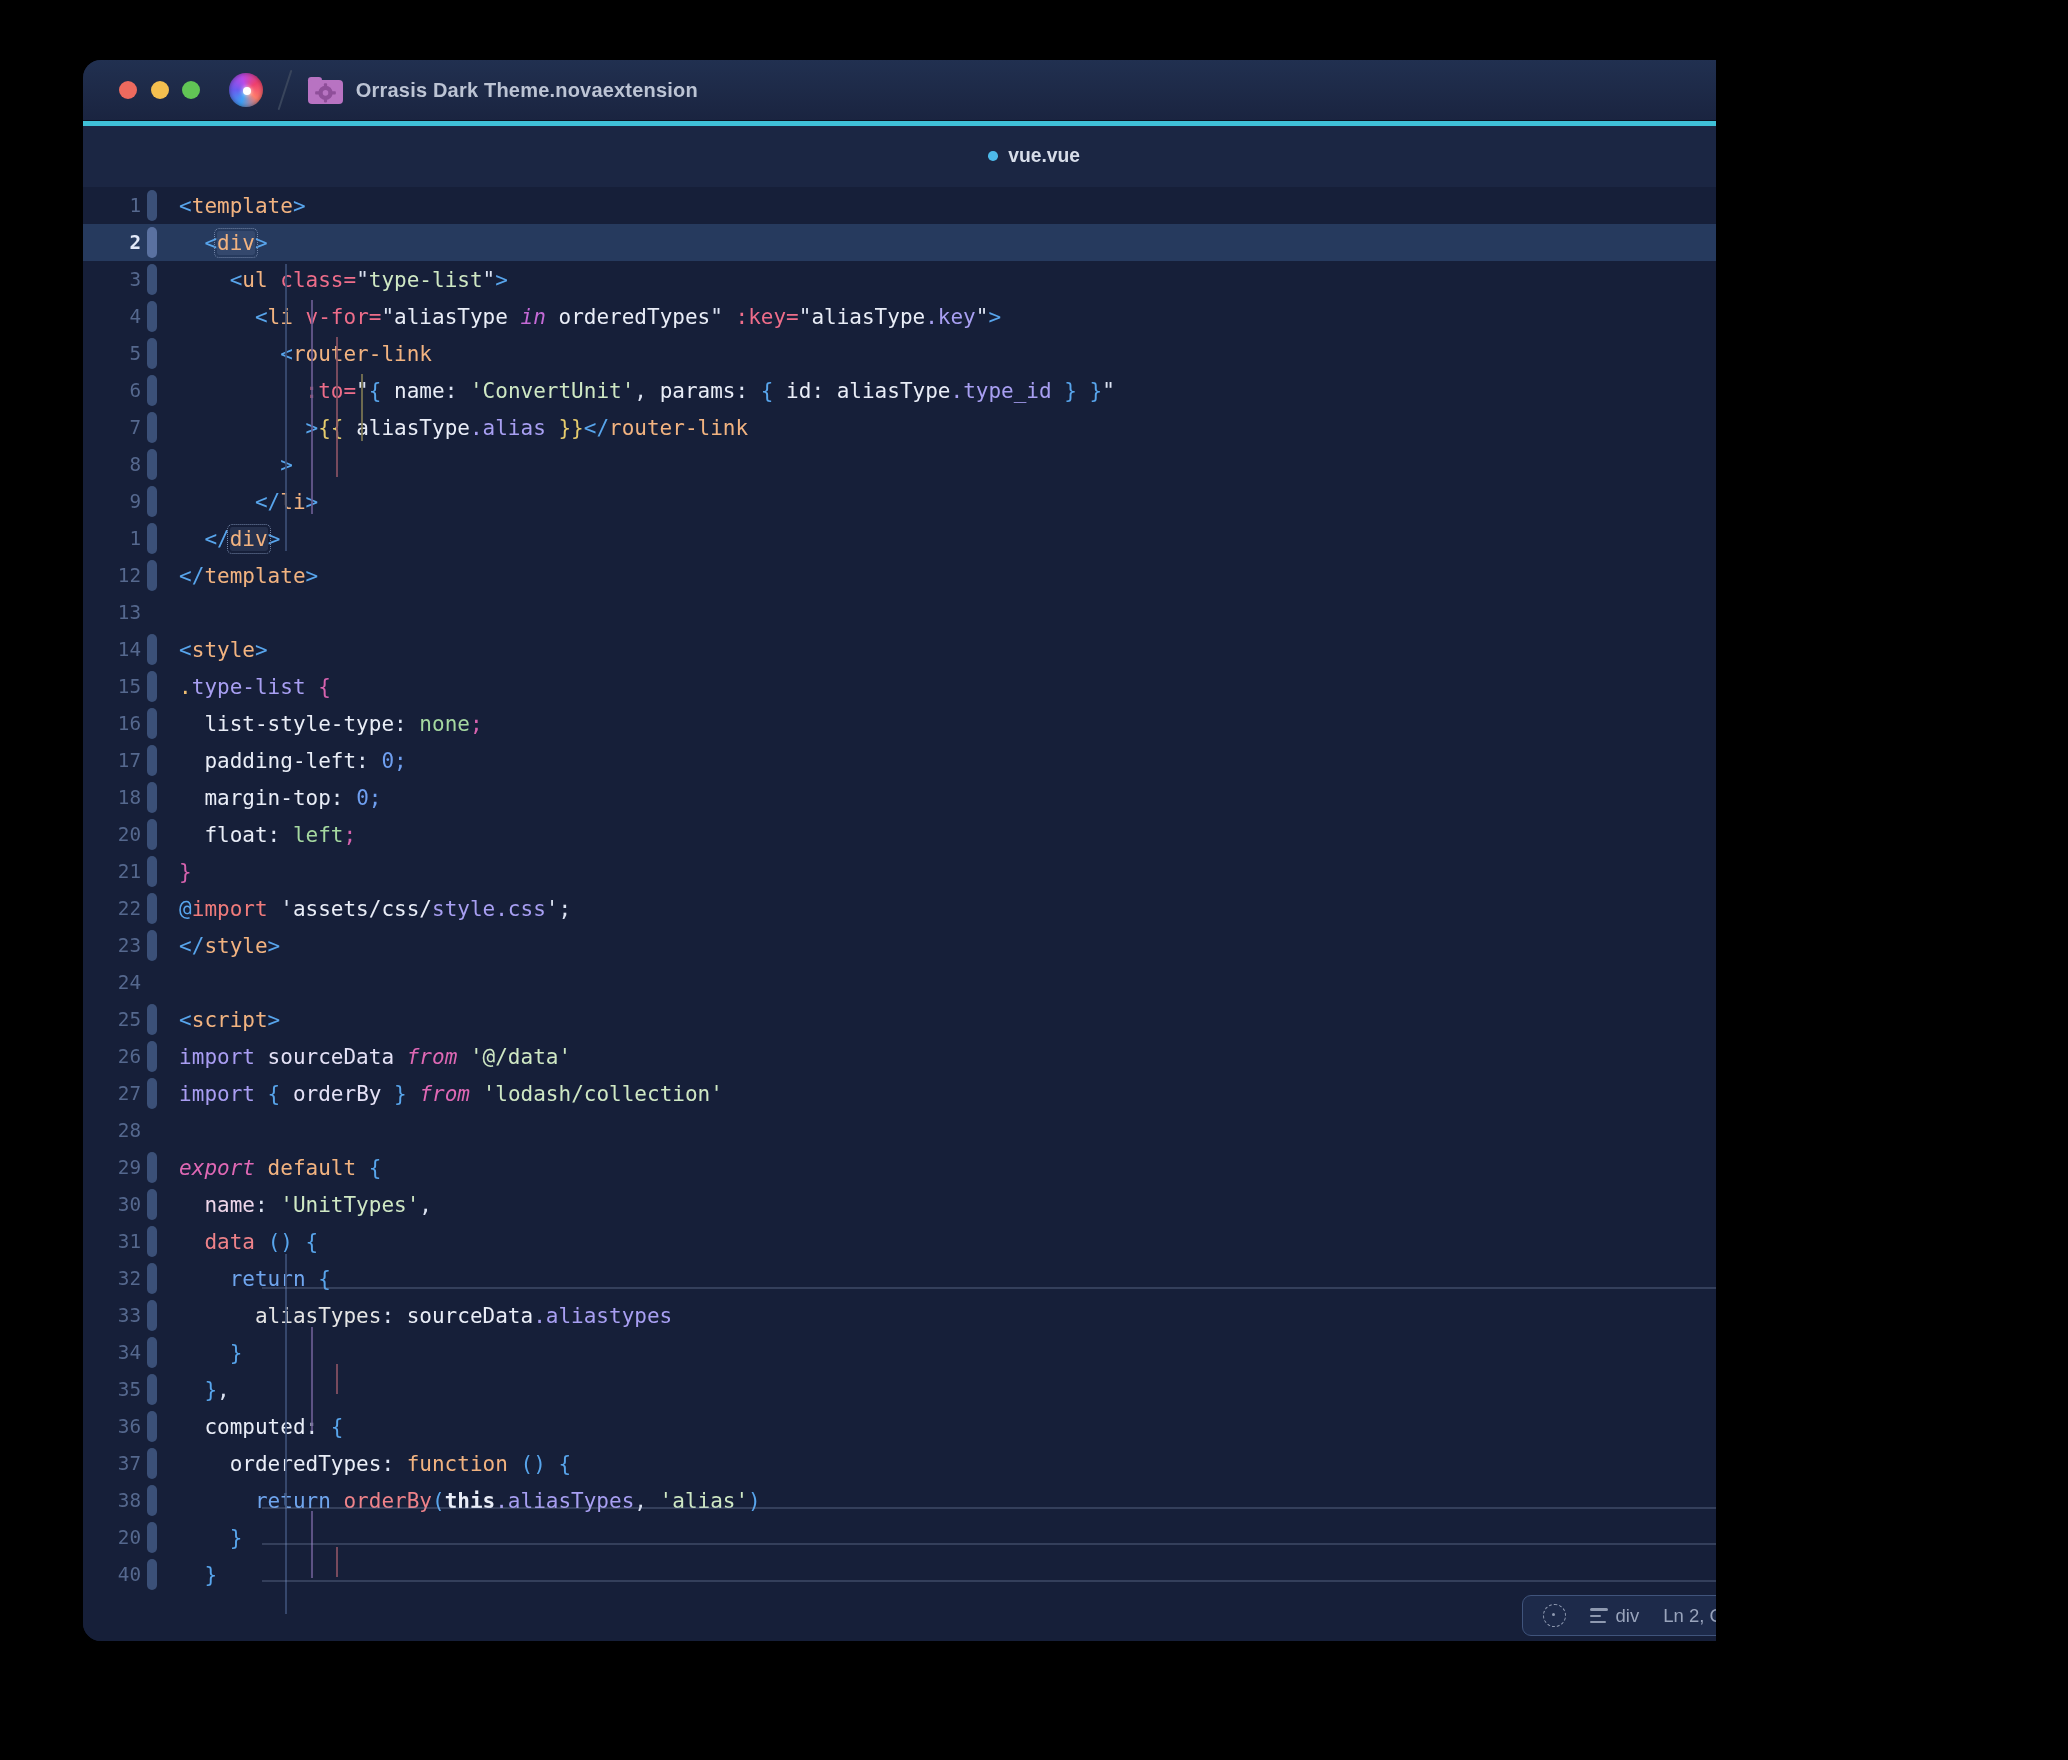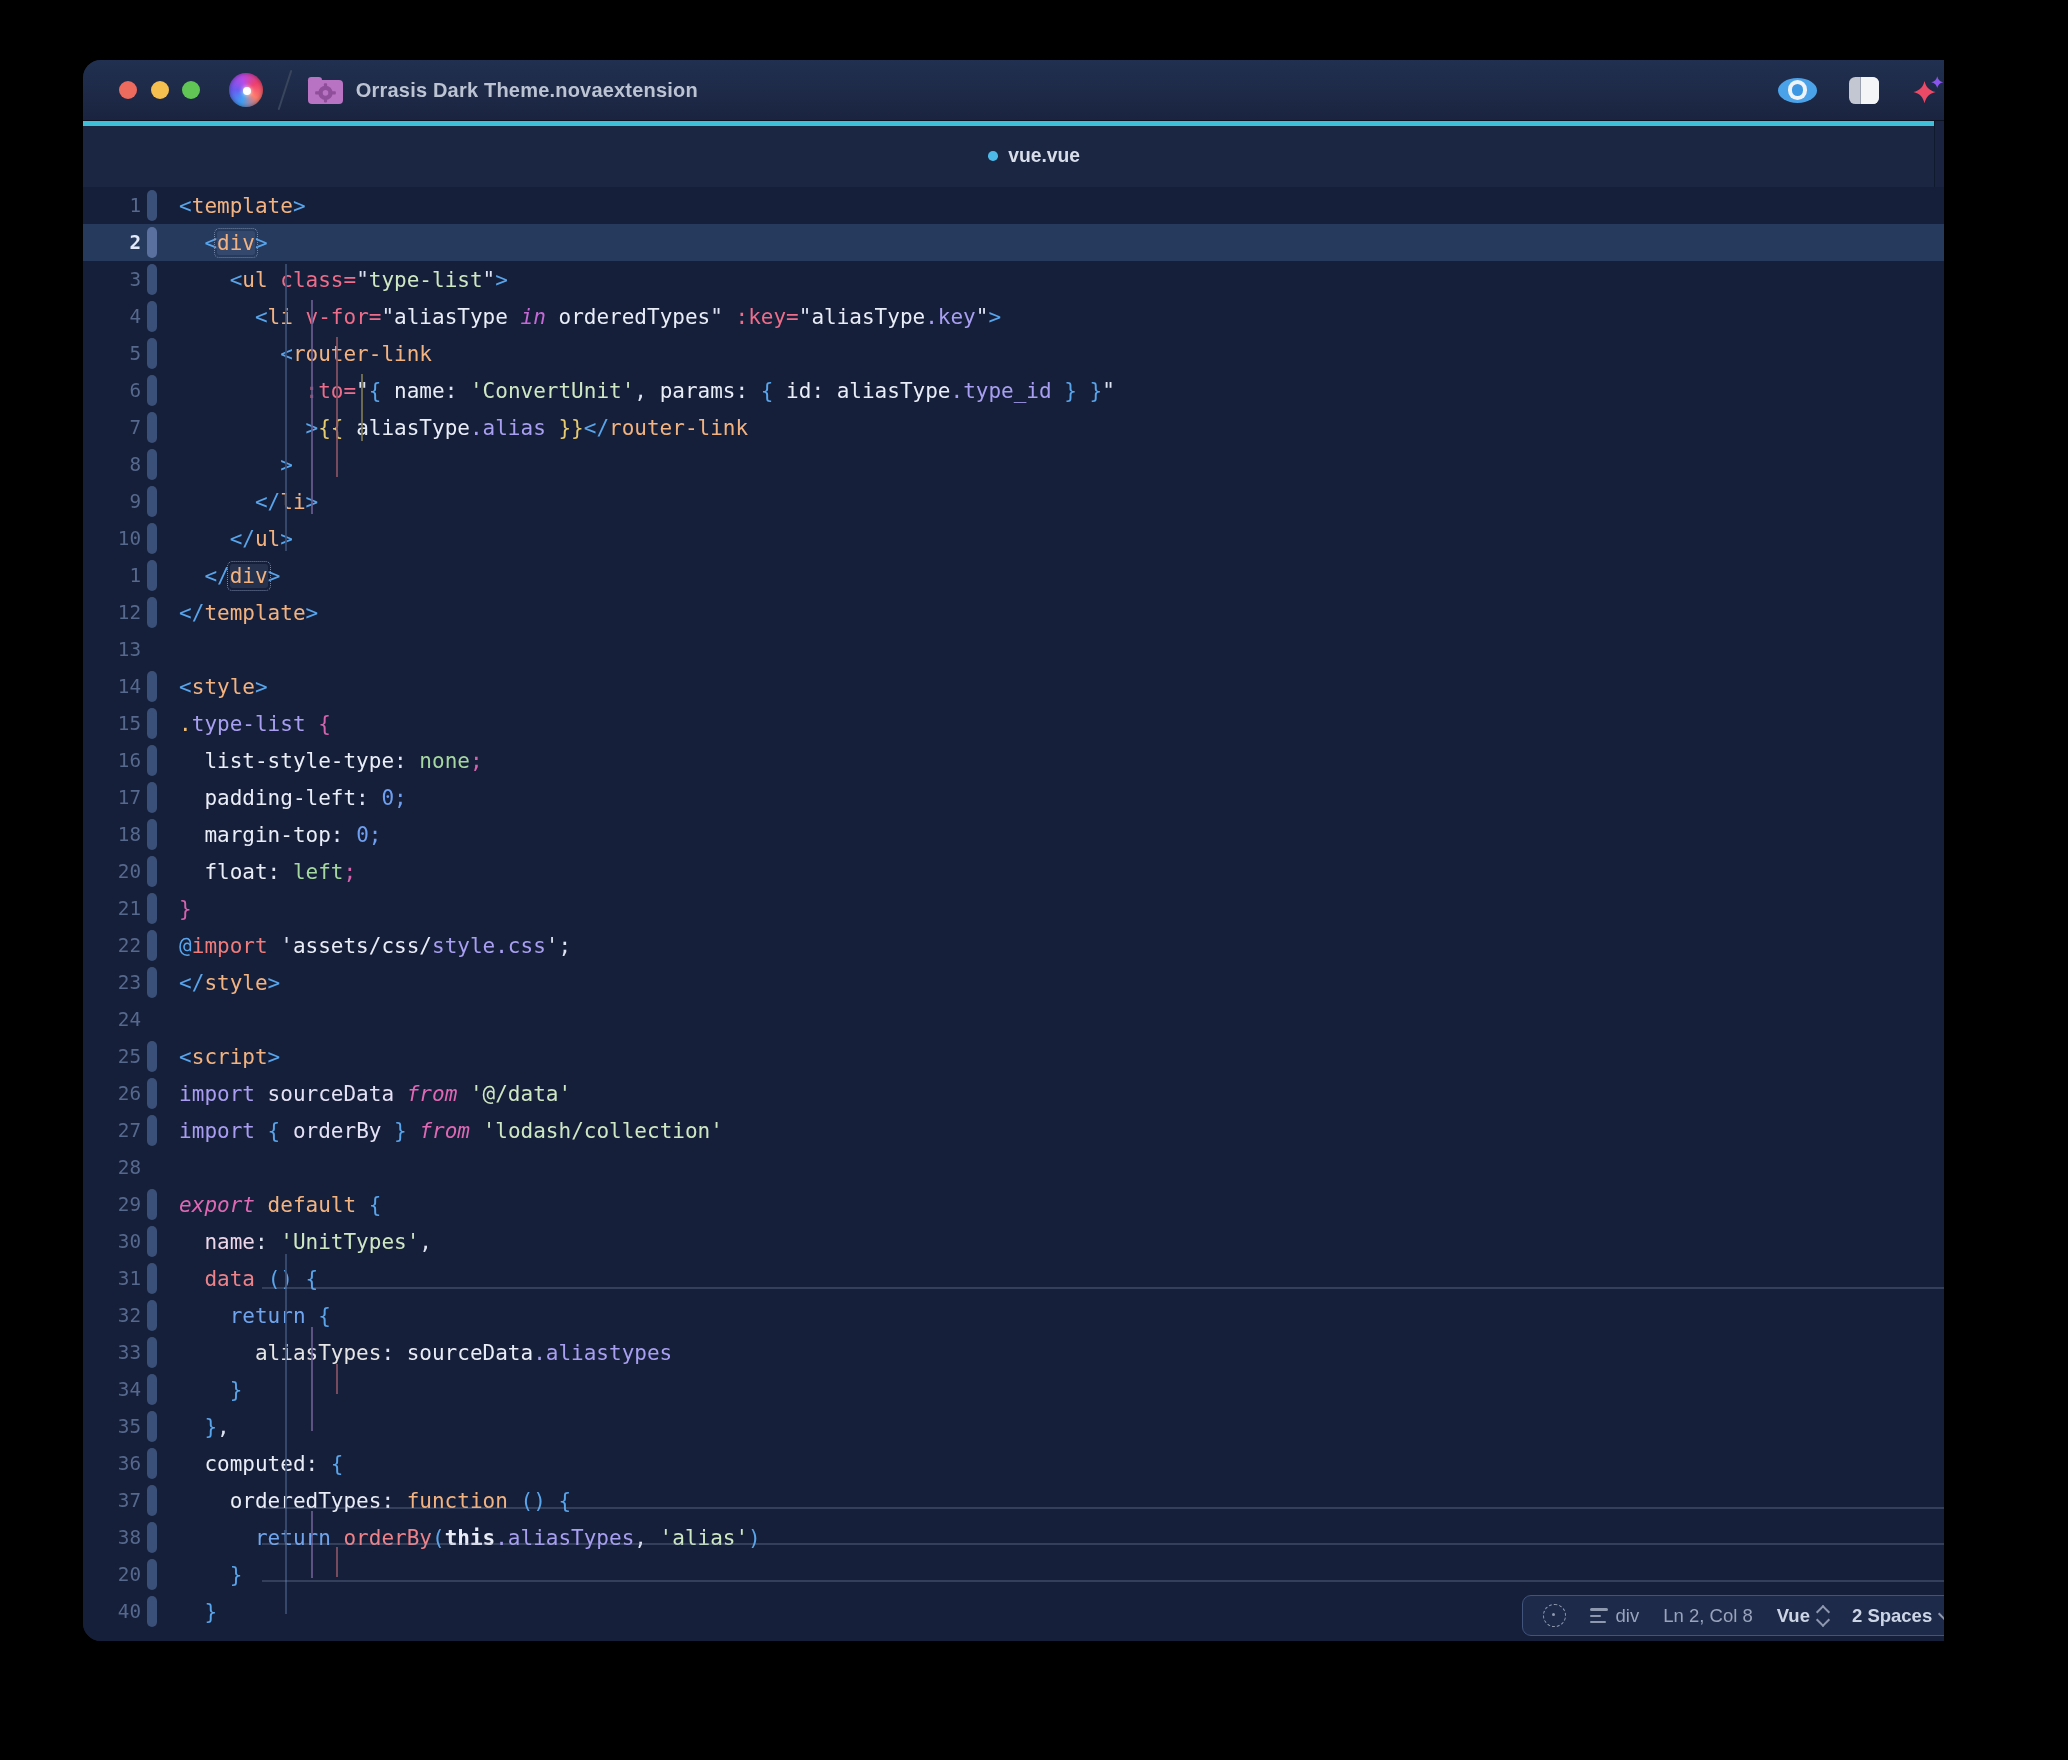--- a/index.html
+++ b/index.html
@@ -1,16 +1,16 @@
 <!DOCTYPE html>
 <html style="font-size:13px"><head>
 <meta charset="utf-8">
 <style>
   html,body{margin:0;padding:0;background:#000;}
-  .screen{position:relative;width:1944px;height:1761px;background:#000;overflow:hidden;
+  .screen{position:relative;width:1716px;height:1761px;background:#000;overflow:hidden;
           font-family:"Liberation Sans",sans-serif;}
   .window{position:absolute;left:83px;top:60px;width:1902px;height:1581px;
           background:#161f39;border-radius:18px;overflow:hidden;
           box-shadow:0 24px 64px rgba(0,0,0,.8);}
 
   
   .titlebar{position:relative;height:60px;background:linear-gradient(#213050,#1a2440);
             display:flex;align-items:center;border-bottom:1.6px solid #0c1322;}
   .traffic{display:flex;gap:13.7px;margin-left:36px;}
   .light{width:18px;height:18px;border-radius:50%;}
@@ -141,21 +141,20 @@
     <div class="editor" id="editor">
         <div class="row"><span class="lnum">1</span><span class="capsule"></span><span class="code"><span style="color: rgb(88, 165, 236);">&lt;</span><span style="color: rgb(242, 179, 128);">template</span><span style="color: rgb(88, 165, 236);">&gt;</span></span></div>
         <div class="row active"><span class="lnum">2</span><span class="capsule"></span><span class="code"><span style="color: rgb(220, 227, 242);">  </span><span style="color: rgb(88, 165, 236);">&lt;</span><span class="boxed" style="color: rgb(242, 179, 128);">div</span><span style="color: rgb(88, 165, 236);">&gt;</span></span></div>
         <div class="row"><span class="lnum">3</span><span class="capsule"></span><span class="code"><span style="color: rgb(220, 227, 242);">    </span><span style="color: rgb(88, 165, 236);">&lt;</span><span style="color: rgb(242, 179, 128);">ul</span><span style="color: rgb(220, 227, 242);"> </span><span style="color: rgb(238, 109, 138);">class=</span><span style="color: rgb(220, 227, 242);">"</span><span style="color: rgb(207, 232, 196);">type-list</span><span style="color: rgb(220, 227, 242);">"</span><span style="color: rgb(88, 165, 236);">&gt;</span></span></div>
         <div class="row"><span class="lnum">4</span><span class="capsule"></span><span class="code"><span style="color: rgb(220, 227, 242);">      </span><span style="color: rgb(88, 165, 236);">&lt;</span><span style="color: rgb(242, 179, 128);">li</span><span style="color: rgb(220, 227, 242);"> </span><span style="color: rgb(238, 109, 138);">v-for=</span><span style="color: rgb(220, 227, 242);">"</span><span style="color: rgb(233, 237, 247);">aliasType</span><span style="color: rgb(220, 227, 242);"> </span><span style="color: rgb(196, 106, 214); font-style: italic;">in</span><span style="color: rgb(220, 227, 242);"> </span><span style="color: rgb(233, 237, 247);">orderedTypes</span><span style="color: rgb(220, 227, 242);">" </span><span style="color: rgb(238, 109, 138);">:key=</span><span style="color: rgb(220, 227, 242);">"</span><span style="color: rgb(233, 237, 247);">aliasType</span><span style="color: rgb(168, 159, 242);">.key</span><span style="color: rgb(220, 227, 242);">"</span><span style="color: rgb(88, 165, 236);">&gt;</span></span></div>
         <div class="row"><span class="lnum">5</span><span class="capsule"></span><span class="code"><span style="color: rgb(220, 227, 242);">        </span><span style="color: rgb(88, 165, 236);">&lt;</span><span style="color: rgb(242, 179, 128);">router-link</span></span></div>
         <div class="row"><span class="lnum">6</span><span class="capsule"></span><span class="code"><span style="color: rgb(220, 227, 242);">          </span><span style="color: rgb(238, 109, 138);">:to=</span><span style="color: rgb(220, 227, 242);">"</span><span style="color: rgb(88, 165, 236);">{</span><span style="color: rgb(220, 227, 242);"> </span><span style="color: rgb(233, 237, 247);">name</span><span style="color: rgb(220, 227, 242);">: </span><span style="color: rgb(207, 232, 196);">'ConvertUnit'</span><span style="color: rgb(220, 227, 242);">, </span><span style="color: rgb(233, 237, 247);">params</span><span style="color: rgb(220, 227, 242);">: </span><span style="color: rgb(88, 165, 236);">{</span><span style="color: rgb(220, 227, 242);"> </span><span style="color: rgb(233, 237, 247);">id</span><span style="color: rgb(220, 227, 242);">: </span><span style="color: rgb(233, 237, 247);">aliasType</span><span style="color: rgb(168, 159, 242);">.type_id</span><span style="color: rgb(220, 227, 242);"> </span><span style="color: rgb(88, 165, 236);">}</span><span style="color: rgb(220, 227, 242);"> </span><span style="color: rgb(88, 165, 236);">}</span><span style="color: rgb(220, 227, 242);">"</span></span></div>
         <div class="row"><span class="lnum">7</span><span class="capsule"></span><span class="code"><span style="color: rgb(220, 227, 242);">          </span><span style="color: rgb(88, 165, 236);">&gt;</span><span style="color: rgb(230, 204, 109);">{{</span><span style="color: rgb(220, 227, 242);"> </span><span style="color: rgb(233, 237, 247);">aliasType</span><span style="color: rgb(168, 159, 242);">.alias</span><span style="color: rgb(220, 227, 242);"> </span><span style="color: rgb(230, 204, 109);">}}</span><span style="color: rgb(88, 165, 236);">&lt;/</span><span style="color: rgb(242, 179, 128);">router-link</span></span></div>
         <div class="row"><span class="lnum">8</span><span class="capsule"></span><span class="code"><span style="color: rgb(220, 227, 242);">        </span><span style="color: rgb(88, 165, 236);">&gt;</span></span></div>
         <div class="row"><span class="lnum">9</span><span class="capsule"></span><span class="code"><span style="color: rgb(220, 227, 242);">      </span><span style="color: rgb(88, 165, 236);">&lt;/</span><span style="color: rgb(242, 179, 128);">li</span><span style="color: rgb(88, 165, 236);">&gt;</span></span></div>
-        <div class="row"><span class="lnum">10</span><span class="capsule"></span><span class="code"><span style="color: rgb(220, 227, 242);">    </span><span style="color: rgb(88, 165, 236);">&lt;/</span><span style="color: rgb(242, 179, 128);">ul</span><span style="color: rgb(88, 165, 236);">&gt;</span></span></div>
         <div class="row"><span class="lnum">1</span><span class="capsule"></span><span class="code"><span style="color: rgb(220, 227, 242);">  </span><span style="color: rgb(88, 165, 236);">&lt;/</span><span class="boxed" style="color: rgb(242, 179, 128);">div</span><span style="color: rgb(88, 165, 236);">&gt;</span></span></div>
         <div class="row"><span class="lnum">12</span><span class="capsule"></span><span class="code"><span style="color: rgb(88, 165, 236);">&lt;/</span><span style="color: rgb(242, 179, 128);">template</span><span style="color: rgb(88, 165, 236);">&gt;</span></span></div>
         <div class="row"><span class="lnum">13</span><span class="capsule" style="visibility: hidden;"></span><span class="code"></span></div>
         <div class="row"><span class="lnum">14</span><span class="capsule"></span><span class="code"><span style="color: rgb(88, 165, 236);">&lt;</span><span style="color: rgb(242, 179, 128);">style</span><span style="color: rgb(88, 165, 236);">&gt;</span></span></div>
         <div class="row"><span class="lnum">15</span><span class="capsule"></span><span class="code"><span style="color: rgb(238, 189, 114);">.</span><span style="color: rgb(168, 159, 242);">type-list</span><span style="color: rgb(220, 227, 242);"> </span><span style="color: rgb(215, 99, 175);">{</span></span></div>
         <div class="row"><span class="lnum">16</span><span class="capsule"></span><span class="code"><span style="color: rgb(220, 227, 242);">  </span><span style="color: rgb(233, 237, 247);">list-style-type</span><span style="color: rgb(220, 227, 242);">: </span><span style="color: rgb(165, 216, 160);">none</span><span style="color: rgb(215, 99, 175);">;</span></span></div>
         <div class="row"><span class="lnum">17</span><span class="capsule"></span><span class="code"><span style="color: rgb(220, 227, 242);">  </span><span style="color: rgb(233, 237, 247);">padding-left</span><span style="color: rgb(220, 227, 242);">: </span><span style="color: rgb(111, 159, 240);">0</span><span style="color: rgb(111, 159, 240);">;</span></span></div>
         <div class="row"><span class="lnum">18</span><span class="capsule"></span><span class="code"><span style="color: rgb(220, 227, 242);">  </span><span style="color: rgb(233, 237, 247); margin-top: 18px;">margin-top</span><span style="color: rgb(220, 227, 242);">: </span><span style="color: rgb(111, 159, 240);">0</span><span style="color: rgb(111, 159, 240);">;</span></span></div>
         <div class="row"><span class="lnum">20</span><span class="capsule"></span><span class="code"><span style="color: rgb(220, 227, 242);">  </span><span style="color: rgb(233, 237, 247);">float</span><span style="color: rgb(220, 227, 242);">: </span><span style="color: rgb(165, 216, 160);">left</span><span style="color: rgb(215, 99, 175);">;</span></span></div>
         <div class="row"><span class="lnum">21</span><span class="capsule"></span><span class="code"><span style="color: rgb(215, 99, 175);">}</span></span></div>

